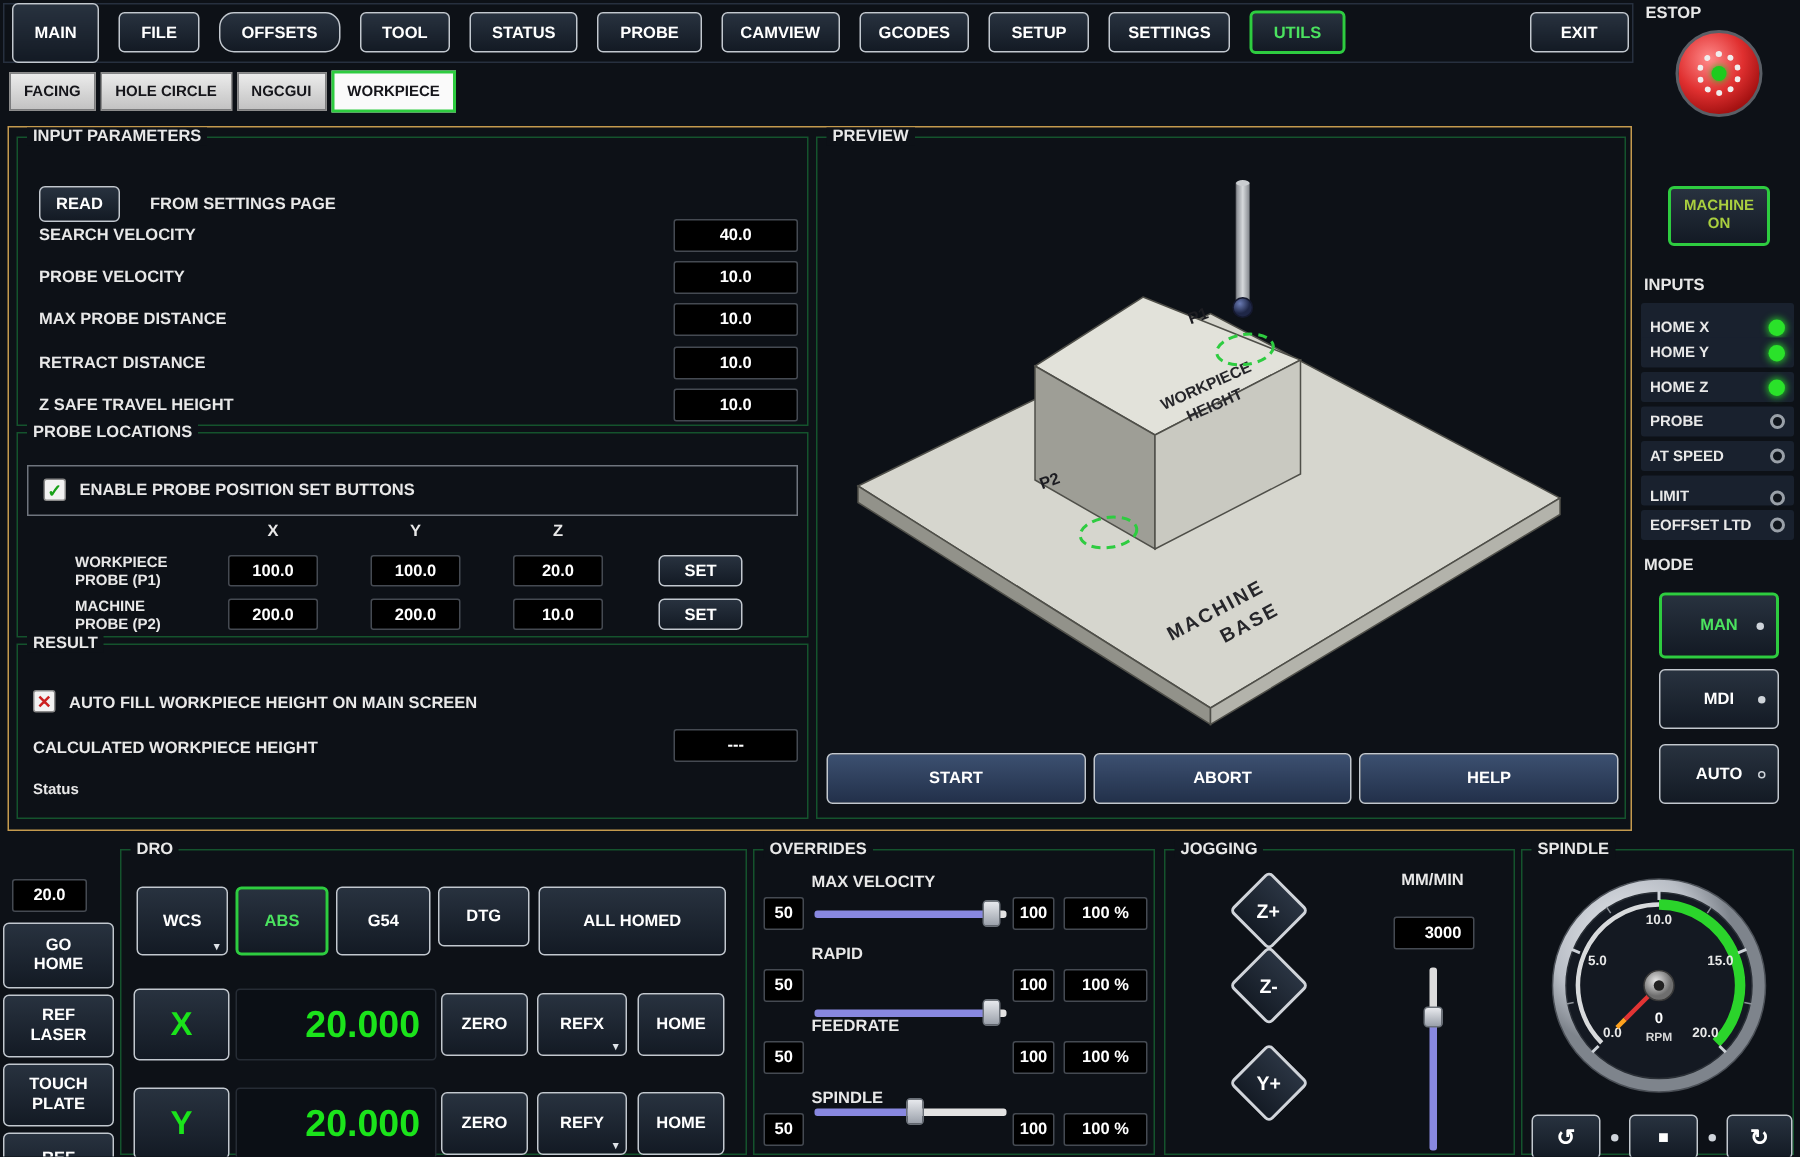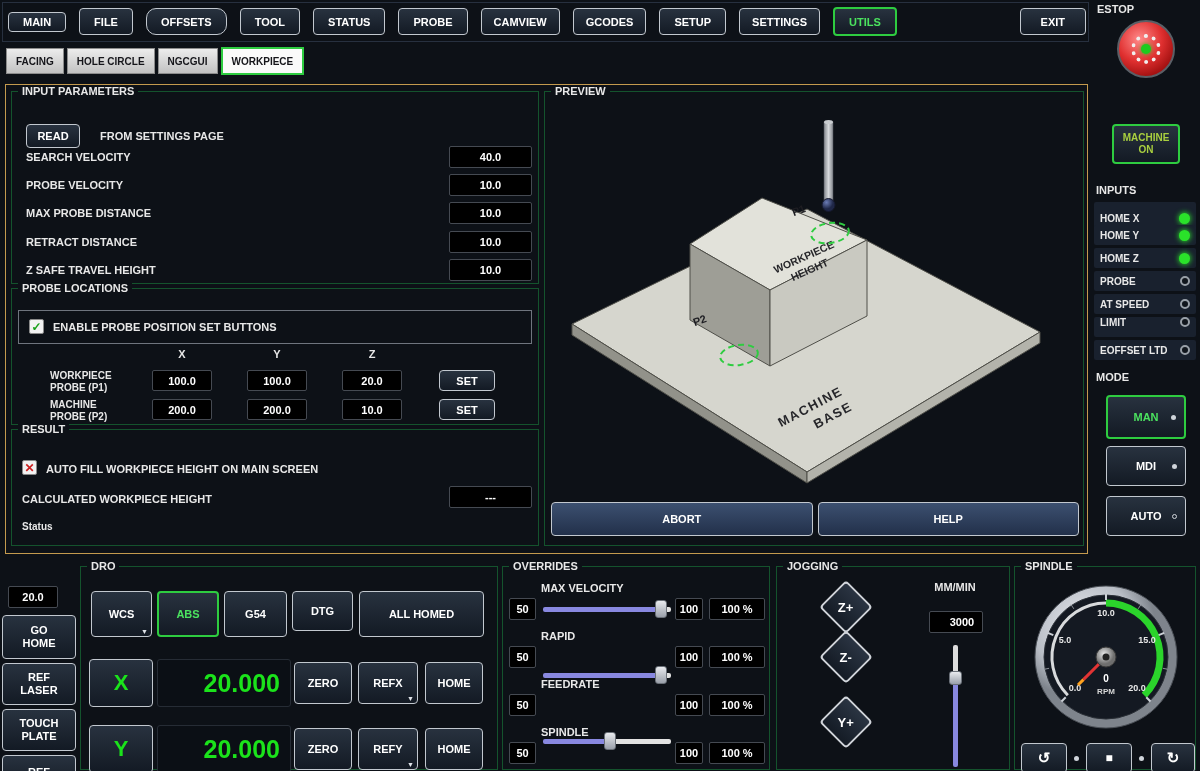--- a/index.html
+++ b/index.html
@@ -37,21 +37,21 @@
         display:flex; align-items:center; justify-content:center; cursor:pointer; }
   .diamond span{ transform:rotate(-45deg); font-weight:bold; font-size:13px; color:#fff; }
   .wrap{ white-space:normal; line-height:1.2; }
 </style>
 </head>
 <body>
 
 <div class="abs" style="left:2px;top:2px;width:1087px;height:40px;border:1px solid #27303f;"></div>
 
 <div class="abs" style="left:8px;top:8px;width:1078px;height:27px;display:flex;gap:13px;align-items:center;">
-  <div class="btn" style="height:20px;padding:0 14px;">MAIN</div>
+  <div class="btn" style="height:40px;padding:0 14px;">MAIN</div>
   <div class="btn" style="height:27px;padding:0 14px;">FILE</div>
   <div class="btn" style="height:27px;padding:0 14px;border-radius:10px;">OFFSETS</div>
   <div class="btn" style="height:27px;padding:0 14px;">TOOL</div>
   <div class="btn" style="height:27px;padding:0 14px;">STATUS</div>
   <div class="btn" style="height:27px;padding:0 14px;">PROBE</div>
   <div class="btn" style="height:27px;padding:0 12px;">CAMVIEW</div>
   <div class="btn" style="height:27px;padding:0 12px;">GCODES</div>
   <div class="btn" style="height:27px;padding:0 14px;">SETUP</div>
   <div class="btn" style="height:27px;padding:0 12px;">SETTINGS</div>
   <div class="btn grn" style="height:29px;padding:0 14px;">UTILS</div>
@@ -151,20 +151,21 @@
 
       <text x="266" y="305" transform="rotate(-28 272 312)" text-anchor="middle" font-size="13" font-weight="bold" letter-spacing="1.5" fill="#26262a">MACHINE</text>
       <text x="282" y="323" transform="rotate(-28 272 312)" text-anchor="middle" font-size="13" font-weight="bold" letter-spacing="1.5" fill="#26262a">BASE</text>
 
       <rect x="275" y="20" width="9" height="80" fill="url(#probeG)" stroke="#5a5e64" stroke-width="0.5"></rect>
       <ellipse cx="279.5" cy="20" rx="4.5" ry="2" fill="#c9ccd0"></ellipse>
       <circle cx="279.5" cy="103" r="6.5" fill="url(#ballG)" stroke="#15192e"></circle>
     </svg>
 
     <div class="abs" style="left:6px;top:410px;width:528px;display:flex;gap:5px;">
+      <div class="btn blue" style="flex:1;height:34px;">START</div>
       <div class="btn blue" style="flex:1;height:34px;">ABORT</div>
       <div class="btn blue" style="flex:1;height:34px;">HELP</div>
     </div>
   </div>
 </div>
 
 <div class="lbl abs" style="left:1097px;top:3px;">ESTOP</div>
 <div class="abs" style="left:1117px;top:20px;width:58px;height:58px;border-radius:50%;border:2px solid #5a5f66;
             background:radial-gradient(circle at 38% 32%, #ff8a8a, #e03030 45%, #a51212 75%, #7c0c0c);">
   <div class="abs" style="left:50%;top:50%;transform:translate(-50%,-50%);width:30px;height:30px;border-radius:50%;border:4px dotted #f0eeee;"></div>
@@ -186,21 +187,21 @@
   <span class="led on" style="margin-left:auto;"></span>
 </div>
 <div class="abs" style="left:1094px;top:271px;width:102px;height:20px;background:#19212e;border-radius:2px;display:flex;align-items:center;padding:0 6px;">
   <span class="lbl" style="font-size:10px;">PROBE</span>
   <span class="led off" style="margin-left:auto;"></span>
 </div>
 <div class="abs" style="left:1094px;top:294px;width:102px;height:20px;background:#19212e;border-radius:2px;display:flex;align-items:center;padding:0 6px;">
   <span class="lbl" style="font-size:10px;">AT SPEED</span>
   <span class="led off" style="margin-left:auto;"></span>
 </div>
-<div class="abs" style="left:1094px;top:317px;width:102px;height:20px;background:#19212e;border-radius:2px;display:flex;align-items:flex-start;padding:0 6px;">
+<div class="abs" style="left:1094px;top:317px;width:102px;height:20px;background:#19212e;border-radius:2px;display:flex;align-items:flex-end;padding:0 6px;">
   <span class="lbl" style="font-size:10px;">LIMIT</span>
   <span class="led off" style="margin-left:auto;"></span>
 </div>
 <div class="abs" style="left:1094px;top:340px;width:102px;height:20px;background:#19212e;border-radius:2px;display:flex;align-items:center;padding:0 6px;">
   <span class="lbl" style="font-size:10px;">EOFFSET LTD</span>
   <span class="led off" style="margin-left:auto;"></span>
 </div>
 
 <div class="lbl abs" style="left:1096px;top:371px;">MODE</div>
 <div class="btn grn abs" style="left:1106px;top:395px;width:80px;height:44px;">

